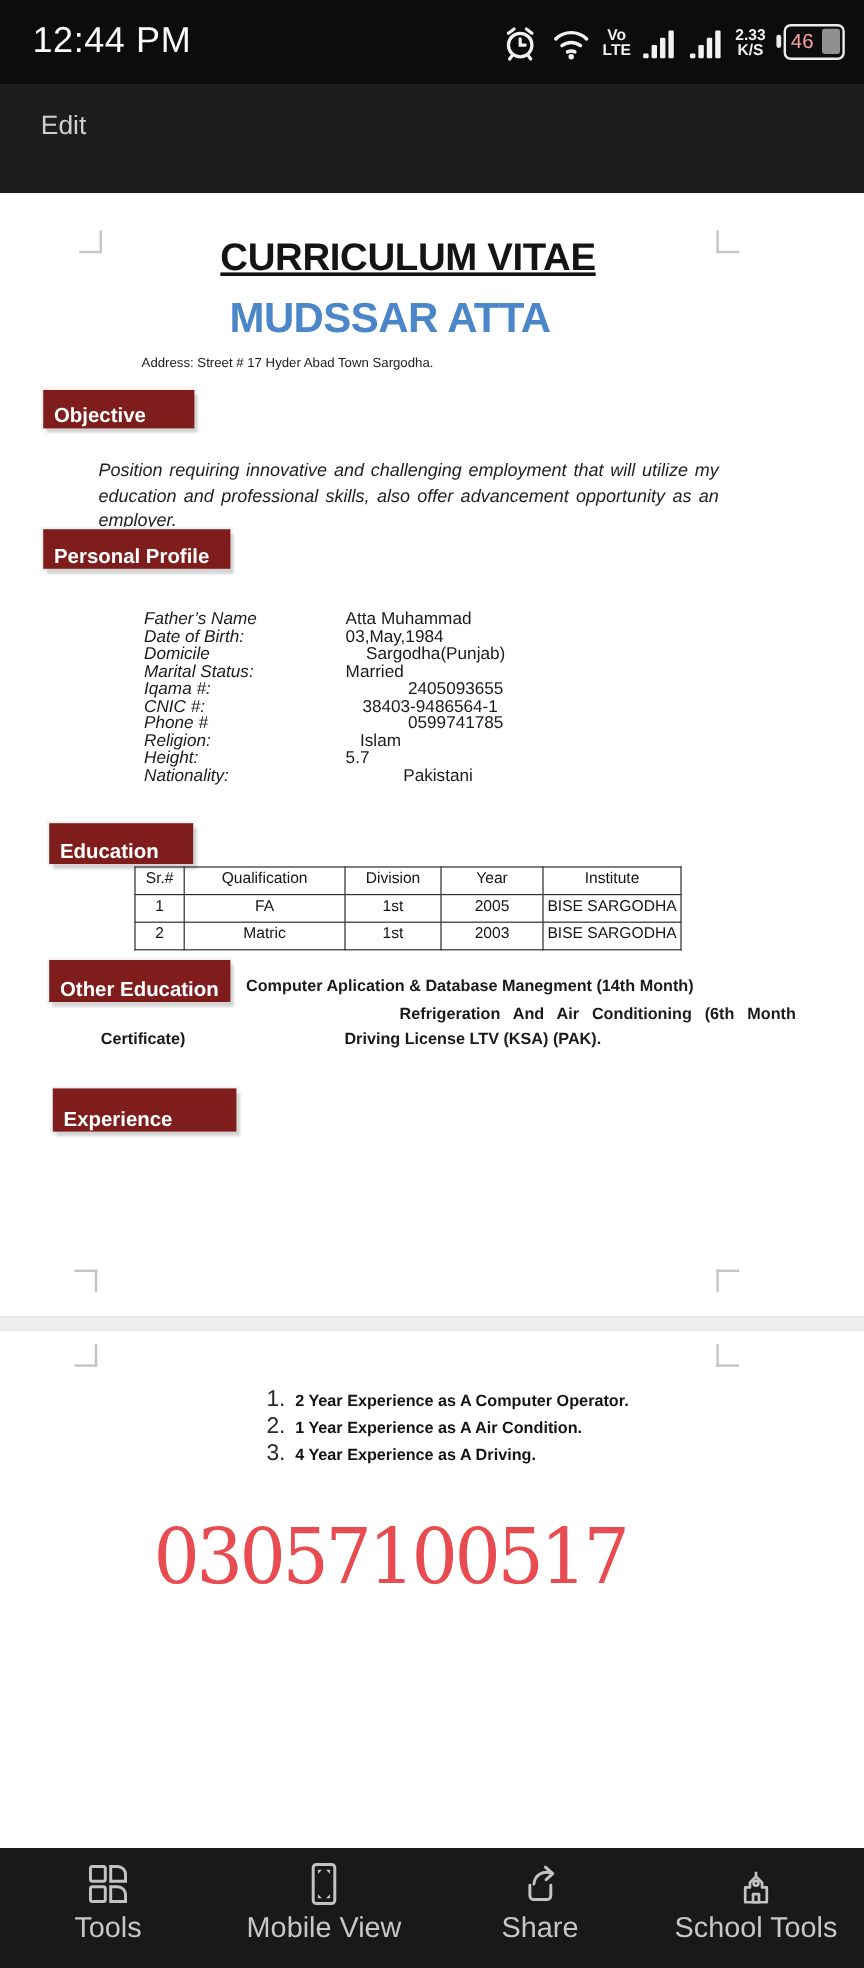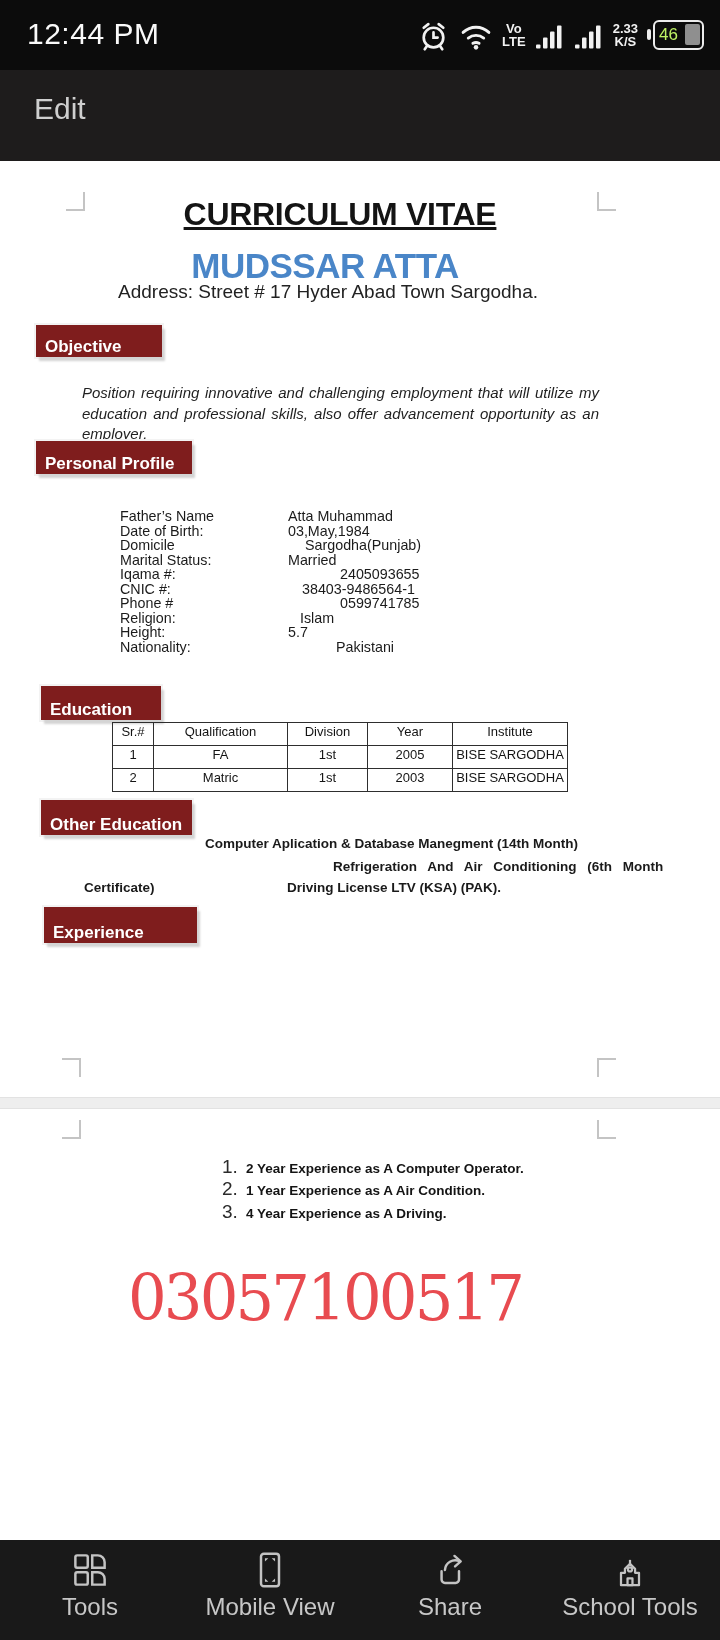--- a/index.html
+++ b/index.html
@@ -6,26 +6,26 @@
   .screen{position:relative;width:720px;height:1640px;overflow:hidden;background:#fff;
           font-family:"Liberation Sans",sans-serif;}
 
   
   .status-bar{position:absolute;left:0;top:0;width:720px;height:70px;background:#0c0c0c;color:#f2f2f2;}
   .status-time{position:absolute;left:27px;top:17px;font-size:30px;letter-spacing:.5px;color:#fafafa;}
   .status-icons{position:absolute;right:16px;top:0;height:70px;display:flex;align-items:center;gap:9px;}
   .stack{display:flex;flex-direction:column;align-items:center;line-height:13.5px;font-size:13px;font-weight:bold;color:#f2f2f2;}
   .battery{position:relative;width:47px;height:26px;border:2.5px solid #ececec;border-radius:6px;margin-left:6px;}
   .battery::before{content:"";position:absolute;left:-8px;top:7px;width:4px;height:11px;background:#ececec;border-radius:2px;}
-  .battery .pct{position:absolute;left:4px;top:3px;font-size:17px;color:#bef264;}
+  .battery .pct{position:absolute;left:4px;top:3px;font-size:17px;color:#fca5a5;}
   .battery .fill{position:absolute;right:2px;top:2px;width:15px;height:21px;background:#8f8f8f;border-radius:2px;}
 
   
   .app-bar{position:absolute;left:0;top:70px;width:720px;height:91px;background:#1e1c1c;}
-  .app-title{position:absolute;left:34px;top:22px;font-size:30px;color:#cfcfcf;}
+  .app-title{position:absolute;left:34px;top:22px;font-size:22px;color:#cfcfcf;}
   .grid-icon{position:absolute;left:474px;top:98px;width:38px;height:38px;}
   .grid-icon div{position:absolute;width:11px;height:11px;border:2.5px solid #b9b9b9;border-radius:2px;}
   .gi-tl{left:0;top:0}.gi-tr{right:0;top:0}.gi-bl{left:0;bottom:0}.gi-br{right:0;bottom:0}
   .page-box{position:absolute;left:559px;top:96px;width:33px;height:37px;border:2.5px solid #b9b9b9;border-radius:3px;
             display:flex;align-items:center;justify-content:center;font-size:21px;color:#b9b9b9;}
   .close-icon{position:absolute;left:645px;top:97px;width:38px;height:38px;}
 
   
   .doc{position:absolute;left:0;top:161px;width:720px;height:1379px;background:#fff;color:#1c1c1c;}
   .abs{position:absolute;}
@@ -34,47 +34,47 @@
   .mark{position:absolute;width:17px;height:17px;}
   .m-rb{border-right:2px solid #c4c4c4;border-bottom:2px solid #c4c4c4;}
   .m-lb{border-left:2px solid #c4c4c4;border-bottom:2px solid #c4c4c4;}
   .m-rt{border-right:2px solid #c4c4c4;border-top:2px solid #c4c4c4;}
   .m-lt{border-left:2px solid #c4c4c4;border-top:2px solid #c4c4c4;}
 
   .cv-title{left:0;top:35px;width:680px;text-align:center;font-size:32px;font-weight:bold;
             letter-spacing:-.3px;text-decoration:underline;color:#141414;}
   .cv-name{left:0;top:85px;width:650px;text-align:center;font-size:35px;font-weight:bold;
            letter-spacing:-.5px;color:#4a86c8;}
-  .cv-address{left:118px;top:120px;font-size:19px;color:#222;}
+  .cv-address{left:118px;top:136px;font-size:11px;color:#222;}
 
   .sec{position:absolute;background:#7f1d1d;color:#fff;font-weight:bold;font-size:17px;
        box-shadow:3px 4px 2px #d4d4d4,0 0 0 2px #f3f3f3;display:flex;align-items:flex-end;padding-left:9px;}
   .sec-objective{left:36px;top:164px;width:117px;height:32px;}
   .sec-profile{left:36px;top:280px;width:147px;height:33px;}
   .sec-education{left:41px;top:525px;width:111px;height:34px;}
   .sec-othered{left:41px;top:639px;width:142px;height:35px;}
   .sec-experience{left:44px;top:746px;width:144px;height:36px;}
 
   .objective-text{left:82px;top:222px;width:517px;font-size:15px;font-style:italic;
                   text-align:justify;line-height:20.5px;color:#1f1f1f;}
 
   .profile{left:120px;top:348px;width:480px;font-size:14.3px;line-height:14.55px;color:#1b1b1b;}
   .profile .row{display:flex;white-space:pre;}
-  .profile .lbl{width:168px;flex:none;}
+  .profile .lbl{width:168px;flex:none;font-style:italic;}
   .i17{padding-left:17px}.i52{padding-left:52px}.i14{padding-left:14px}.i12{padding-left:12px}
   .i50{padding-left:50px}.i48{padding-left:48px}
   .email-link{color:#5b9bd5;}
 
   table.edu{position:absolute;left:112px;top:561px;border-collapse:collapse;table-layout:fixed;
             font-size:13px;color:#141414;border-radius:17px;}
   table.edu th,table.edu td{border:1px solid #2e2e2e;text-align:center;vertical-align:top;
             padding:1px 0 0 0;height:21px;font-weight:normal;overflow:hidden;white-space:nowrap;}
   .cw0{width:41px}.cw1{width:134px}.cw2{width:80px}.cw3{width:85px}.cw4{width:115px}
 
-  .oe-line{position:absolute;font-size:13.5px;font-weight:bold;color:#1a1a1a;white-space:nowrap;margin-top:22px;}
+  .oe-line{position:absolute;font-size:13.5px;font-weight:bold;color:#1a1a1a;white-space:nowrap;}
   .oe1{left:205px;top:653px;}
   .oe2{left:333px;top:676px;word-spacing:7px;}
   .oe3a{left:84px;top:697px;}
   .oe3b{left:287px;top:697px;}
 
   .exp-list{left:222px;top:995px;}
   .exp-item{display:flex;align-items:baseline;height:22.4px;}
   .exp-num{font-size:19px;color:#2b2b2b;width:24px;flex:none;}
   .exp-text{font-size:13.5px;font-weight:bold;color:#141414;white-space:nowrap;}
 

